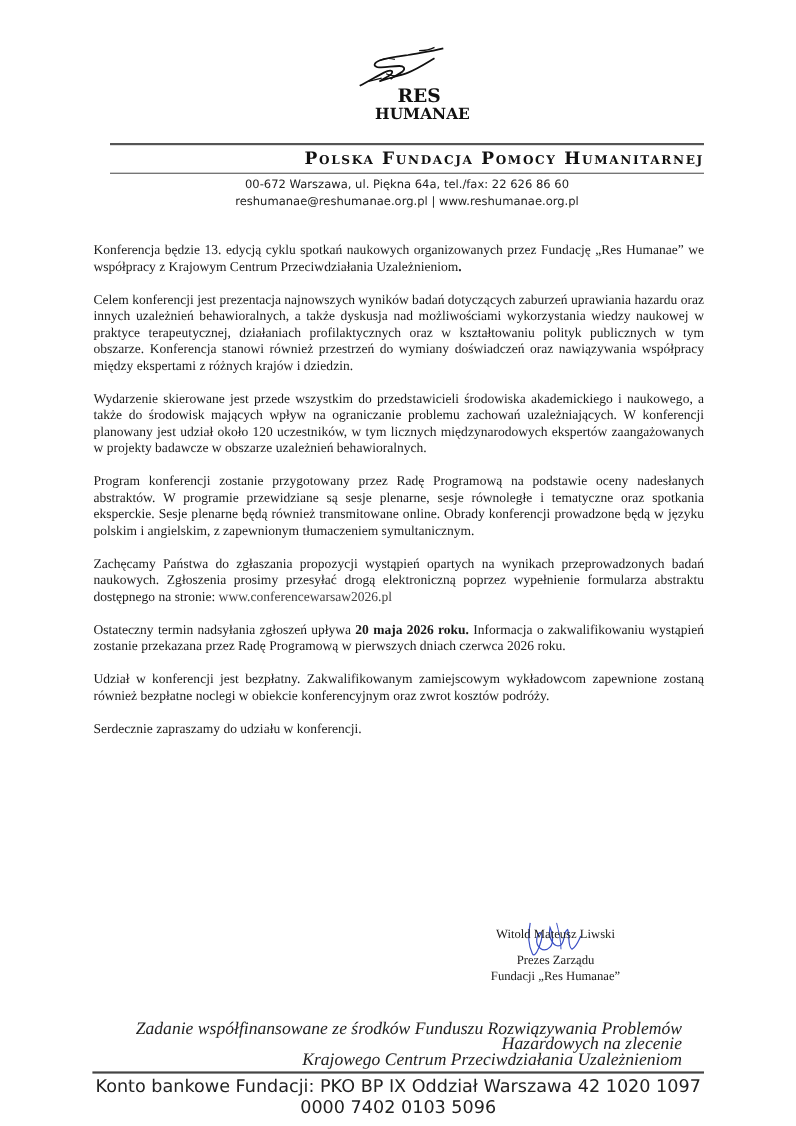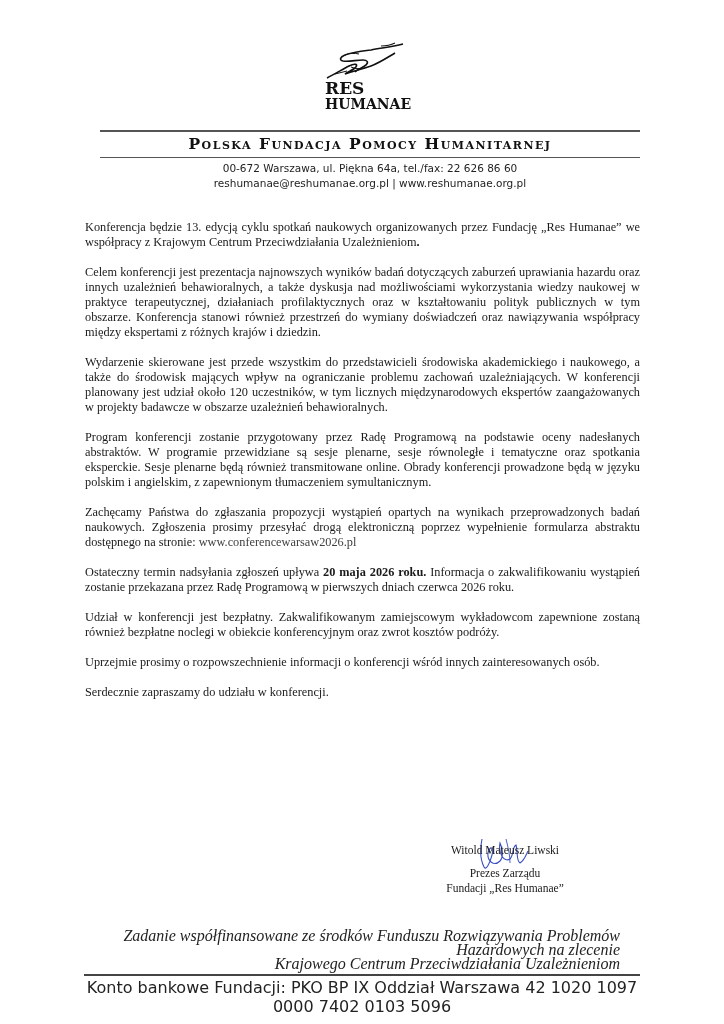--- a/index.html
+++ b/index.html
@@ -1,25 +1,25 @@
 <!DOCTYPE html>
 <html><head>
   <meta charset="utf-8">
   <style>
     html, body { margin: 0; padding: 0; background: #ffffff; }
     body { width: 724px; height: 1024px; position: relative; overflow: hidden; color: #1a1a1a; }
     .logo { position: absolute; left: 325px; top: 38px; width: 80px; height: 80px; }
     .logo svg { display: block; }
-    .logo-text { position: absolute; left: 0; width: 80px; text-align: left; font-family: "DejaVu Serif", serif; font-weight: bold; color: #111; letter-spacing: 0px; }
+    .logo-text { position: absolute; left: 16px; width: 80px; text-align: center; font-family: "DejaVu Serif", serif; font-weight: bold; color: #111; letter-spacing: 0px; }
     .logo-res { top: 40px; font-size: 17px; }
     .logo-hum { top: 58px; font-size: 14px; }
     .rule { position: absolute; height: 0; border-top: 2px solid #555; }
     .rule-top { left: 100px; width: 540px; top: 130px; }
     .rule-mid { left: 100px; width: 540px; top: 157px; border-top-width: 1.5px; }
-    .org-name { position: absolute; left: 100px; width: 540px; top: 134px; text-align: center; font-family: "DejaVu Serif", serif; font-weight: bold; font-size: 15.5px; letter-spacing: 1.5px; color: #111; font-variant: small-caps; }
+    .org-name { position: absolute; left: 100px; width: 540px; top: 134px; text-align: right; font-family: "DejaVu Serif", serif; font-weight: bold; font-size: 15.5px; letter-spacing: 1.5px; color: #111; font-variant: small-caps; }
     .contact { position: absolute; left: 100px; width: 540px; text-align: center; font-family: "DejaVu Sans", sans-serif; font-size: 10.5px; color: #222; }
     .contact-1 { top: 162px; }
     .contact-2 { top: 177px; }
     .body-text { position: absolute; left: 85px; width: 555px; top: 220px; font-family: "Liberation Serif", serif; font-size: 12.3px; line-height: 15px; color: #1a1a1a; }
     .body-text p { margin: 0 0 15px 0; text-align: justify; }
     .body-text p.salutation { margin-bottom: 15px; }
     .body-text b { font-weight: bold; }
     .link { color: #404040; }
     .signature { position: absolute; left: 430px; width: 150px; top: 843px; text-align: center; font-family: "Liberation Serif", serif; font-size: 11.5px; line-height: 15px; color: #1a1a1a; }
     .sig-scribble { position: absolute; left: 470px; top: 833px; width: 70px; height: 42px; }
@@ -52,21 +52,20 @@
 <div class="contact contact-2">reshumanae@reshumanae.org.pl | www.reshumanae.org.pl</div>
 
 <div class="body-text">
   <p><span>Konferencja będzie 13. edycją cyklu spotkań naukowych organizowanych przez Fundację „Res Humanae” we współpracy z Krajowym Centrum Przeciwdziałania Uzależnieniom</span><b>.</b></p>
   <p>Celem konferencji jest prezentacja najnowszych wyników badań dotyczących zaburzeń uprawiania hazardu oraz innych uzależnień behawioralnych, a także dyskusja nad możliwościami wykorzystania wiedzy naukowej w praktyce terapeutycznej, działaniach profilaktycznych oraz w kształtowaniu polityk publicznych w tym obszarze. Konferencja stanowi również przestrzeń do wymiany doświadczeń oraz nawiązywania współpracy między ekspertami z różnych krajów i dziedzin.</p>
   <p>Wydarzenie skierowane jest przede wszystkim do przedstawicieli środowiska akademickiego i naukowego, a także do środowisk mających wpływ na ograniczanie problemu zachowań uzależniających. W konferencji planowany jest udział około 120 uczestników, w tym licznych międzynarodowych ekspertów zaangażowanych w projekty badawcze w obszarze uzależnień behawioralnych.</p>
   <p>Program konferencji zostanie przygotowany przez Radę Programową na podstawie oceny nadesłanych abstraktów. W programie przewidziane są sesje plenarne, sesje równoległe i tematyczne oraz spotkania eksperckie. Sesje plenarne będą również transmitowane online. Obrady konferencji prowadzone będą w języku polskim i angielskim, z zapewnionym tłumaczeniem symultanicznym.</p>
   <p><span>Zachęcamy Państwa do zgłaszania propozycji wystąpień opartych na wynikach przeprowadzonych badań naukowych. Zgłoszenia prosimy przesyłać drogą elektroniczną poprzez wypełnienie formularza abstraktu dostępnego na stronie: </span><a class="link">www.conferencewarsaw2026.pl</a></p>
   <p><span>Ostateczny termin nadsyłania zgłoszeń upływa </span><b>20 maja 2026 roku.</b><span> Informacja o zakwalifikowaniu wystąpień zostanie przekazana przez Radę Programową w pierwszych dniach czerwca 2026 roku.</span></p>
   <p>Udział w konferencji jest bezpłatny. Zakwalifikowanym zamiejscowym wykładowcom zapewnione zostaną również bezpłatne noclegi w obiekcie konferencyjnym oraz zwrot kosztów podróży.</p>
-  <p>Uprzejmie prosimy o rozpowszechnienie informacji o konferencji wśród innych zainteresowanych osób.</p>
   <p>Serdecznie zapraszamy do udziału w konferencji.</p>
 </div>
 
 <svg class="sig-scribble" viewBox="0 0 70 42">
   <path d="M12 6 C10 16 10 26 14 34 C16 38 20 30 22 22 C24 14 20 12 18 20 C17 28 24 34 30 28 C34 24 32 14 30 10 C28 20 34 30 40 26 C44 22 42 14 46 12 C48 18 46 28 50 30 C54 28 56 22 58 18" fill="none" stroke="#3a4fc4" stroke-width="1.1"></path>
   <path d="M36 6 C38 14 40 22 40 30" fill="none" stroke="#3a4fc4" stroke-width="0.9"></path>
 </svg>
 <div class="signature">
   <div>Witold Mateusz Liwski</div>
   <div style="height:8px"></div>

